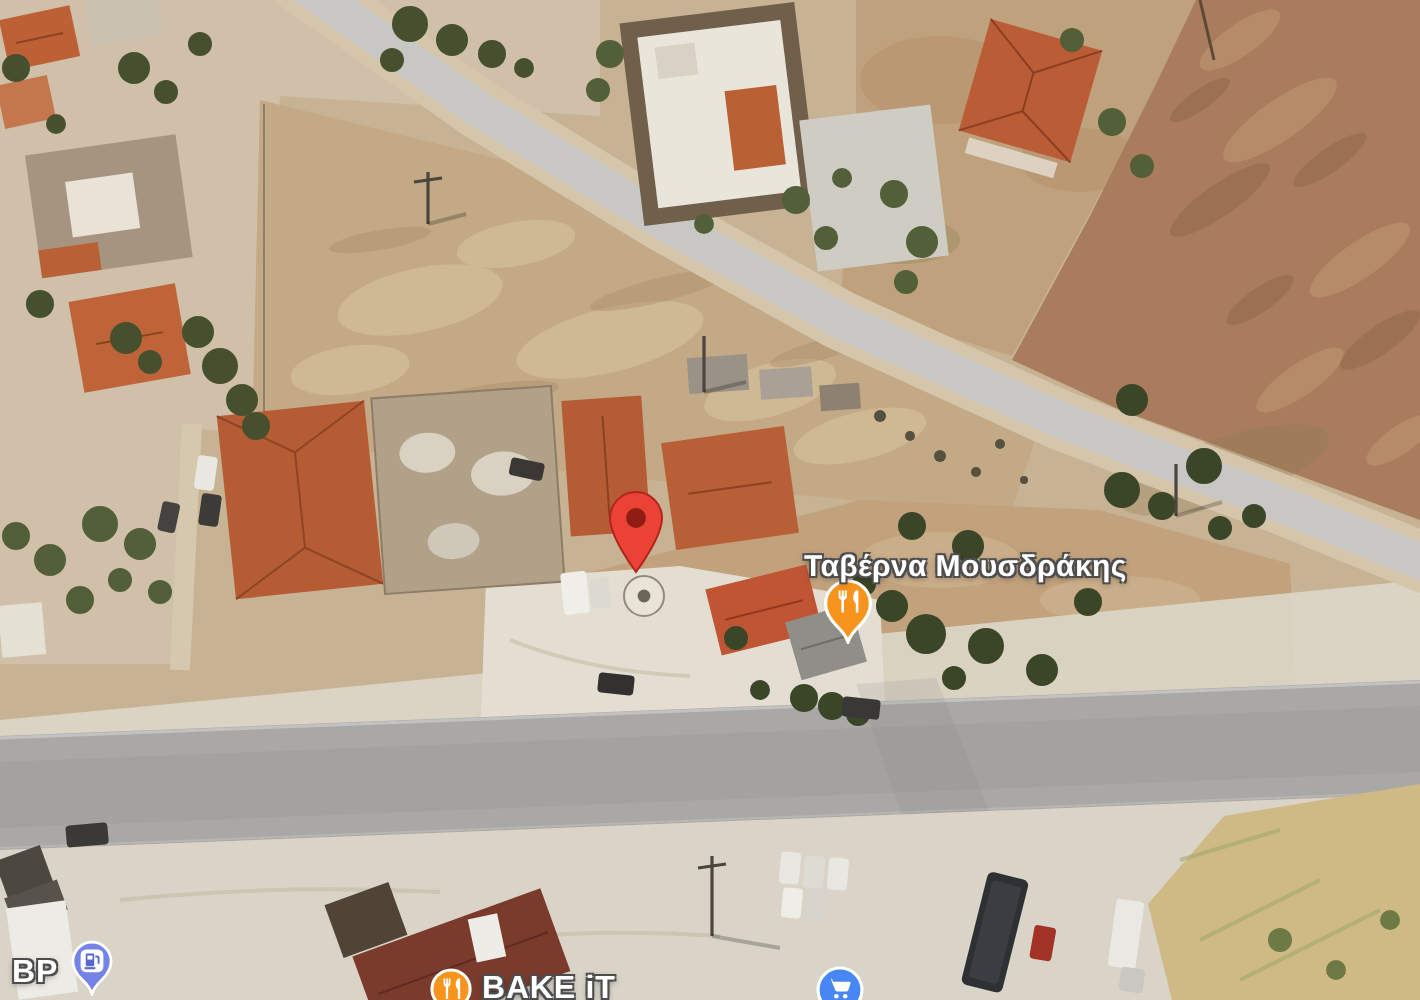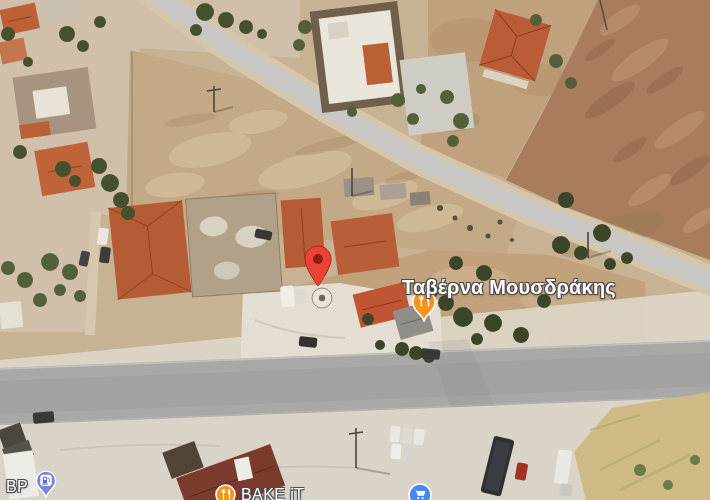--- a/index.html
+++ b/index.html
@@ -4,27 +4,27 @@
 <style>
   html,body{margin:0;padding:0;background:#1e1e1e;}
   .viewport{
     position:relative;width:710px;height:500px;overflow:hidden;
     font-family:"Liberation Sans",sans-serif;background:#c8b294;
   }
   .terrain{position:absolute;left:0;top:0;display:block;}
   .marker{position:absolute;}
   .marker svg{display:block;}
   .map-label{
-    position:absolute;color:#fff;font-size:20px;font-weight:600;
+    position:absolute;color:#fff;font-size:15px;font-weight:600;
     letter-spacing:.2px;white-space:nowrap;line-height:1.1;
     text-shadow:-1px -1px 0 #4d4d4d,1px -1px 0 #4d4d4d,-1px 1px 0 #4d4d4d,
                  1px 1px 0 #4d4d4d,0 1px 3px rgba(0,0,0,.55);
     cursor:pointer;
   }
-  .label-bold{font-weight:400;font-size:16px;letter-spacing:.4px;}
+  .label-bold{font-weight:700;font-size:16px;letter-spacing:.4px;}
 </style>
 </head>
 <body>
 
 <div class="viewport">
 
   <svg class="terrain" width="710" height="500" viewBox="0 0 710 500">
 
     <rect x="0" y="0" width="710" height="500" fill="#c8b294"></rect>
 

